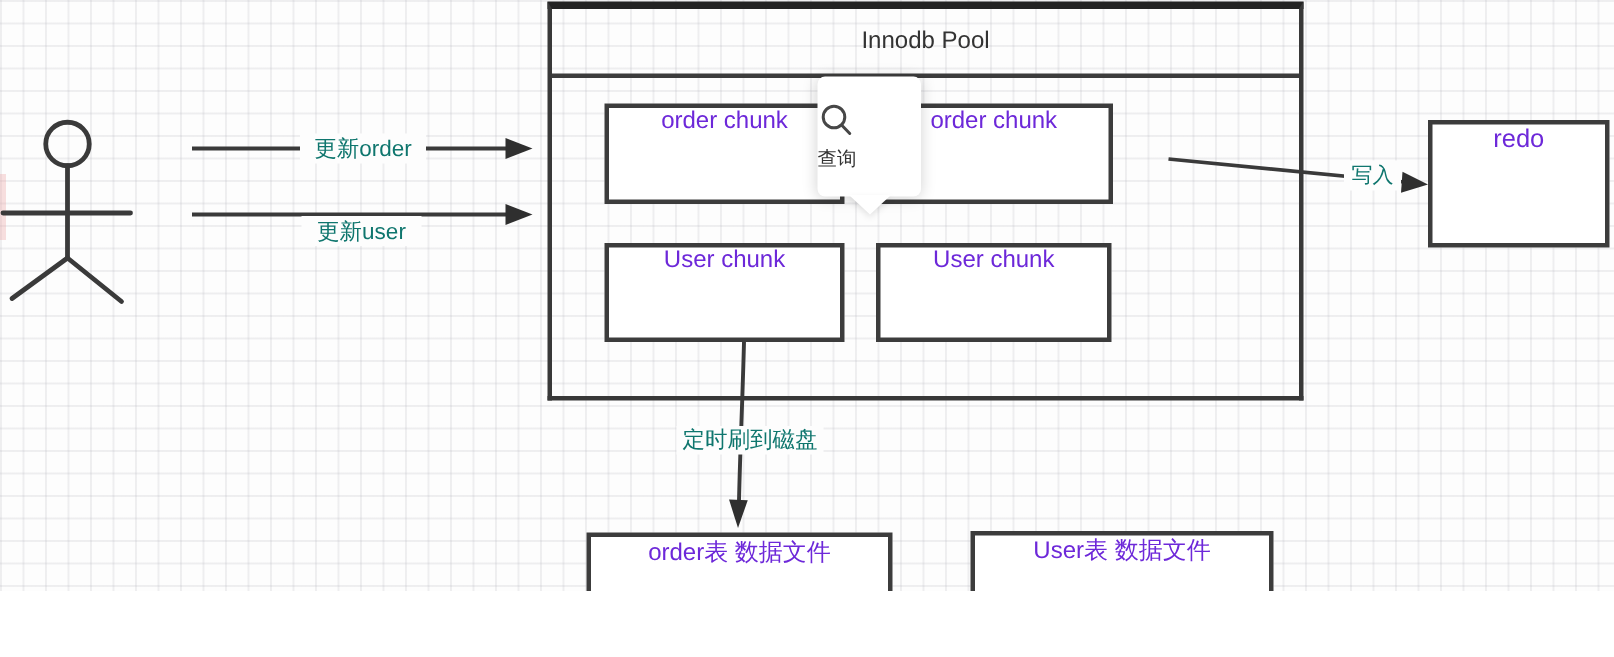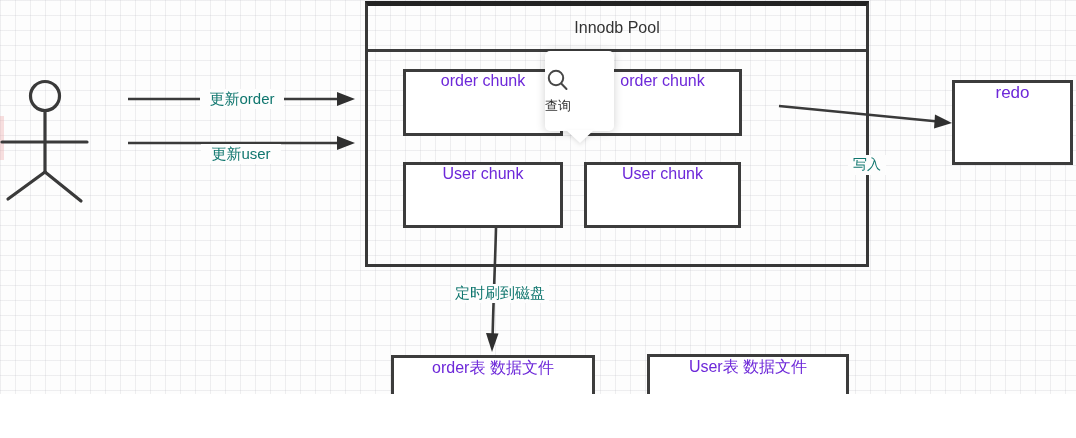--- a/index.html
+++ b/index.html
@@ -118,21 +118,21 @@
 
   <div class="abs box" style="left:952px;top:80px;width:121px;height:85px;font-size:17px;">
     <span>redo</span>
   </div>
   <div class="abs box" style="left:647px;top:354px;width:202px;height:73px;">
     <span>User表 数据文件</span>
   </div>
 
   <div class="abs flow-label" style="left:200px;top:89px;width:84px;height:20px;">更新order</div>
   <div class="abs flow-label" style="left:201px;top:133px;width:80px;height:20px;margin-top:11px;">更新user</div>
-  <div class="abs flow-label" style="left:848px;top:107px;width:38px;height:20px;font-size:14px;margin-top:48px;">写入</div>
+  <div class="abs flow-label" style="left:896px;top:107px;width:38px;height:20px;font-size:14px;">写入</div>
   <div class="abs flow-label" style="left:451px;top:284px;width:98px;height:19px;">定时刷到磁盘</div>
 
   <div class="abs tooltip" style="left:545px;top:51px;width:69px;height:80px;">
     <svg width="26" height="26" viewBox="0 0 26 26">
       <circle cx="11" cy="10" r="7.2" stroke="#474747" stroke-width="2" fill="none"></circle>
       <line x1="16.2" y1="15.5" x2="21.5" y2="21" stroke="#474747" stroke-width="2" stroke-linecap="round"></line>
     </svg>
     <div class="tooltip-label">查询</div>
   </div>
   <div class="abs tooltip-arrow" style="left:566px;top:130px;"></div>

